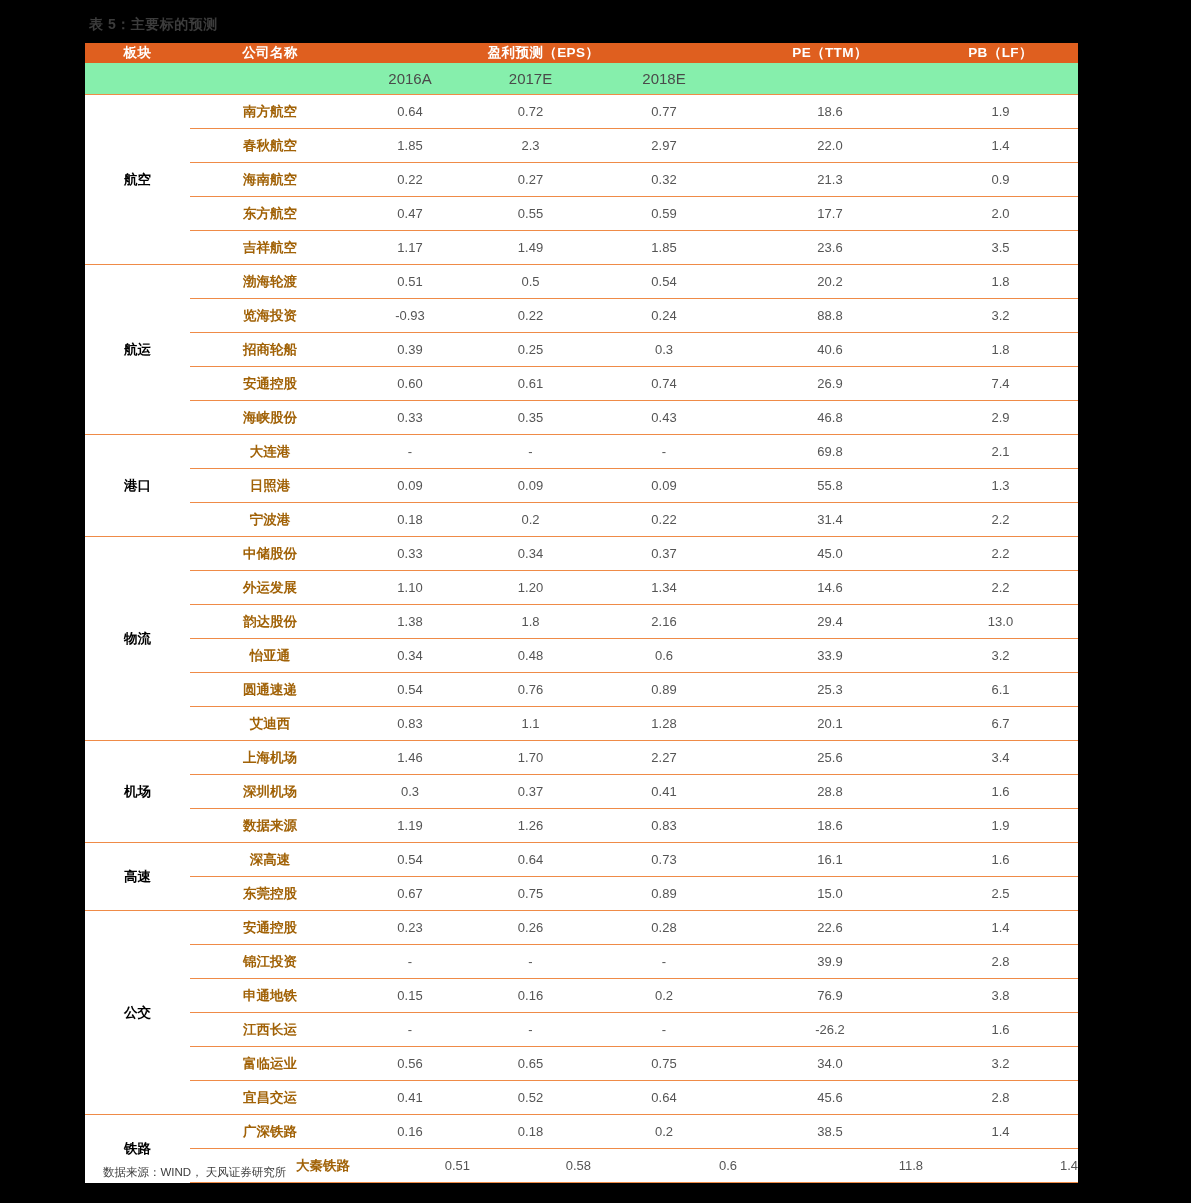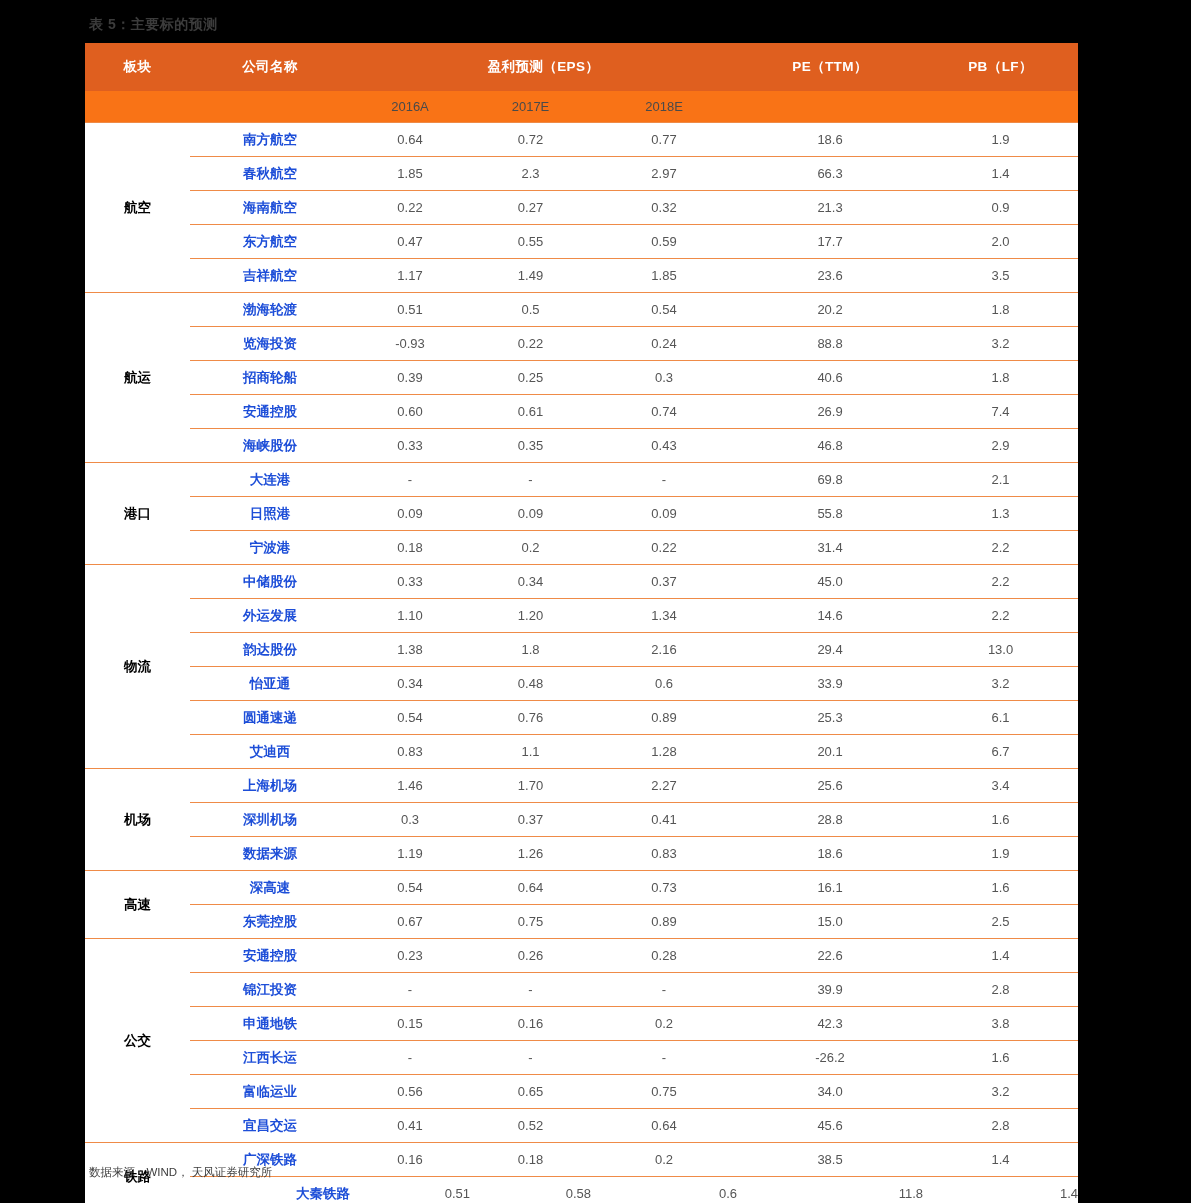--- a/index.html
+++ b/index.html
@@ -57,51 +57,51 @@
   table.fin col.c-pe      { width: 186px; }
   table.fin col.c-pb      { width: 155px; }
 
   
   thead th {
     background: #df5f1f;
     color: #ffffff;
     font-size: 13.5px;
     font-weight: bold;
     height: 20px;
-    padding: 14px;
+    padding: 0;
     text-align: center;
     vertical-align: middle;
     letter-spacing: 0.4px;
   }
   thead tr.hdr-main th { border: none; }
 
   
   tr.subhdr td {
     height: 31px;
-    font-size: 13px;
+    font-size: 15px;
     color: #4a4a4a;
     text-align: center;
     vertical-align: middle;
-    background: #f97316;
+    background: #86efac;
     padding: 0;
     border-bottom: 1.4px solid #ef8b47;
   }
 
   
   tbody td {
     height: 33px;
     padding: 0;
     font-size: 13px;
     color: #555555;
     text-align: center;
     vertical-align: middle;
     background: #ffffff;
   }
   tbody td.company {
-    color: #1d4ed8;
+    color: #a16207;
     font-weight: bold;
     font-size: 13.5px;
   }
   tbody td.sector {
     color: #000000;
     font-weight: bold;
     font-size: 13.5px;
     vertical-align: middle;
   }
 
@@ -115,21 +115,21 @@
   }
   
   tbody tr.last > td {
     border-bottom: 1.6px solid #ef8b47;
     text-align: right;
   }
 
   
   .source {
     position: absolute;
-    left: 89px;
+    left: 103px;
     top: 1165px;
     font-size: 11.5px;
     color: #3c3c3c;
     white-space: nowrap;
   }
 </style>
 </head>
 <body>
 
 <div id="page">
@@ -173,21 +173,21 @@
             <td class="">0.72</td>
             <td class="">0.77</td>
             <td class="">18.6</td>
             <td class="">1.9</td>
           </tr>
           <tr class="inner">
             <td class="company divider-cell">春秋航空</td>
             <td class="divider-cell">1.85</td>
             <td class="divider-cell">2.3</td>
             <td class="divider-cell">2.97</td>
-            <td class="divider-cell">66.3</td>
+            <td class="divider-cell">22.0</td>
             <td class="divider-cell">1.4</td>
           </tr>
           <tr class="inner">
             <td class="company divider-cell">海南航空</td>
             <td class="divider-cell">0.22</td>
             <td class="divider-cell">0.27</td>
             <td class="divider-cell">0.32</td>
             <td class="divider-cell">21.3</td>
             <td class="divider-cell">0.9</td>
           </tr>
@@ -379,21 +379,21 @@
             <td class="divider-cell">-</td>
             <td class="divider-cell">-</td>
             <td class="divider-cell">39.9</td>
             <td class="divider-cell">2.8</td>
           </tr>
           <tr class="inner">
             <td class="company divider-cell">申通地铁</td>
             <td class="divider-cell">0.15</td>
             <td class="divider-cell">0.16</td>
             <td class="divider-cell">0.2</td>
-            <td class="divider-cell">42.3</td>
+            <td class="divider-cell">76.9</td>
             <td class="divider-cell">3.8</td>
           </tr>
           <tr class="inner">
             <td class="company divider-cell">江西长运</td>
             <td class="divider-cell">-</td>
             <td class="divider-cell">-</td>
             <td class="divider-cell">-</td>
             <td class="divider-cell">-26.2</td>
             <td class="divider-cell">1.6</td>
           </tr>

